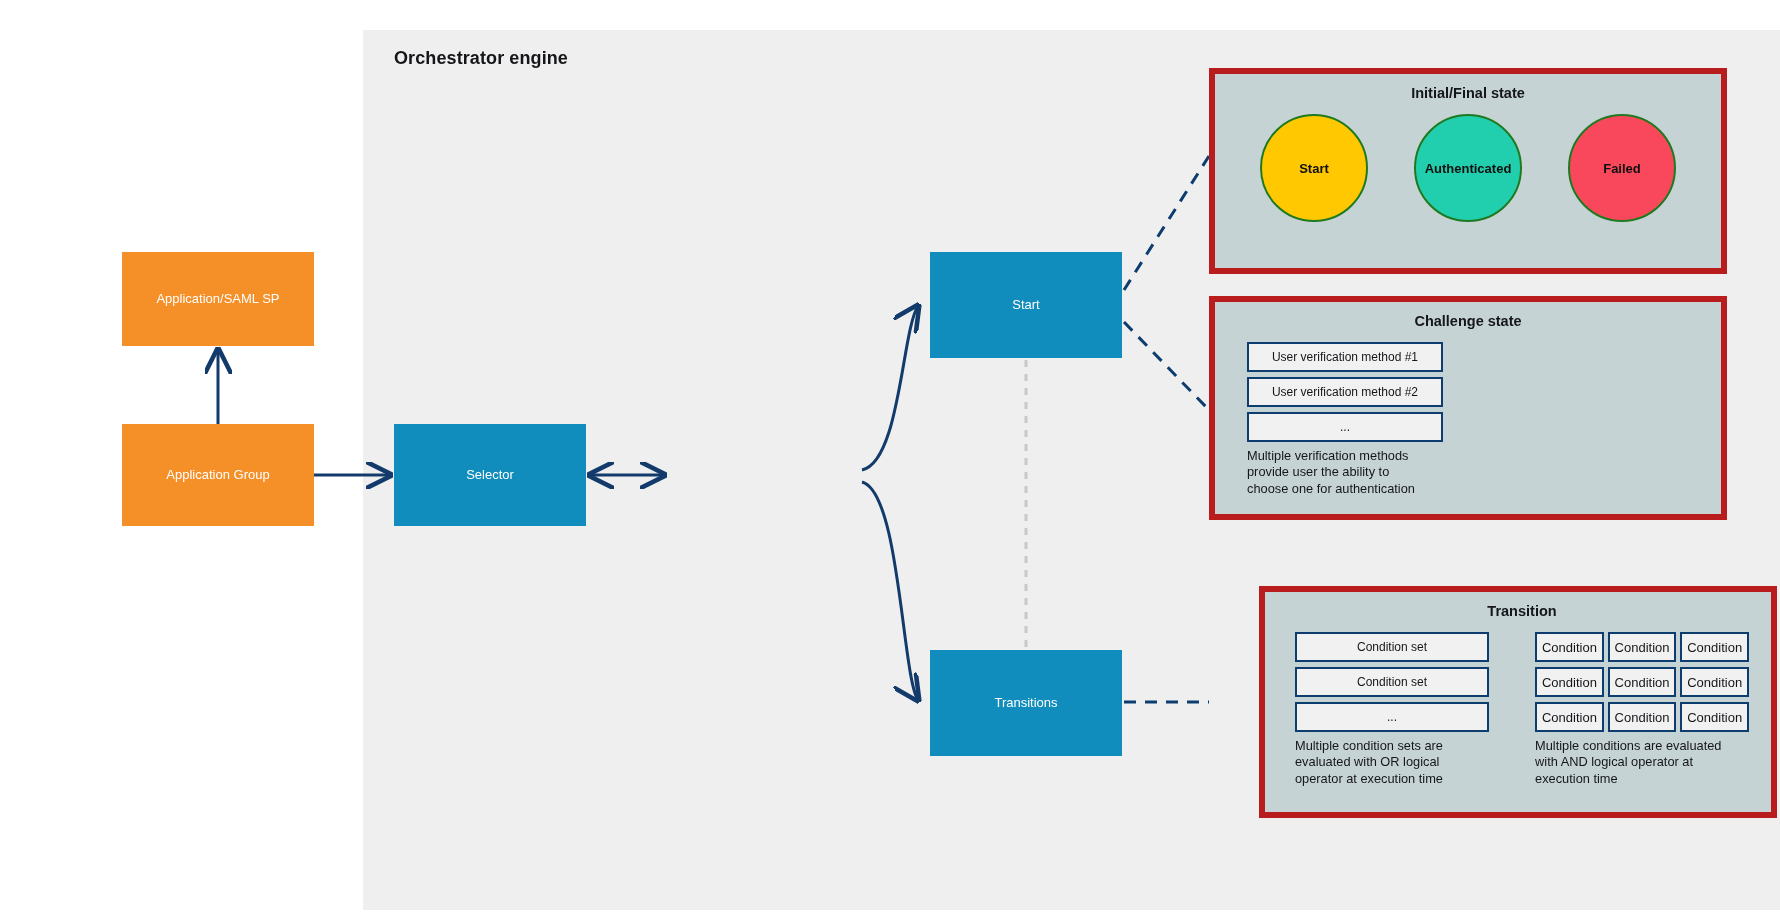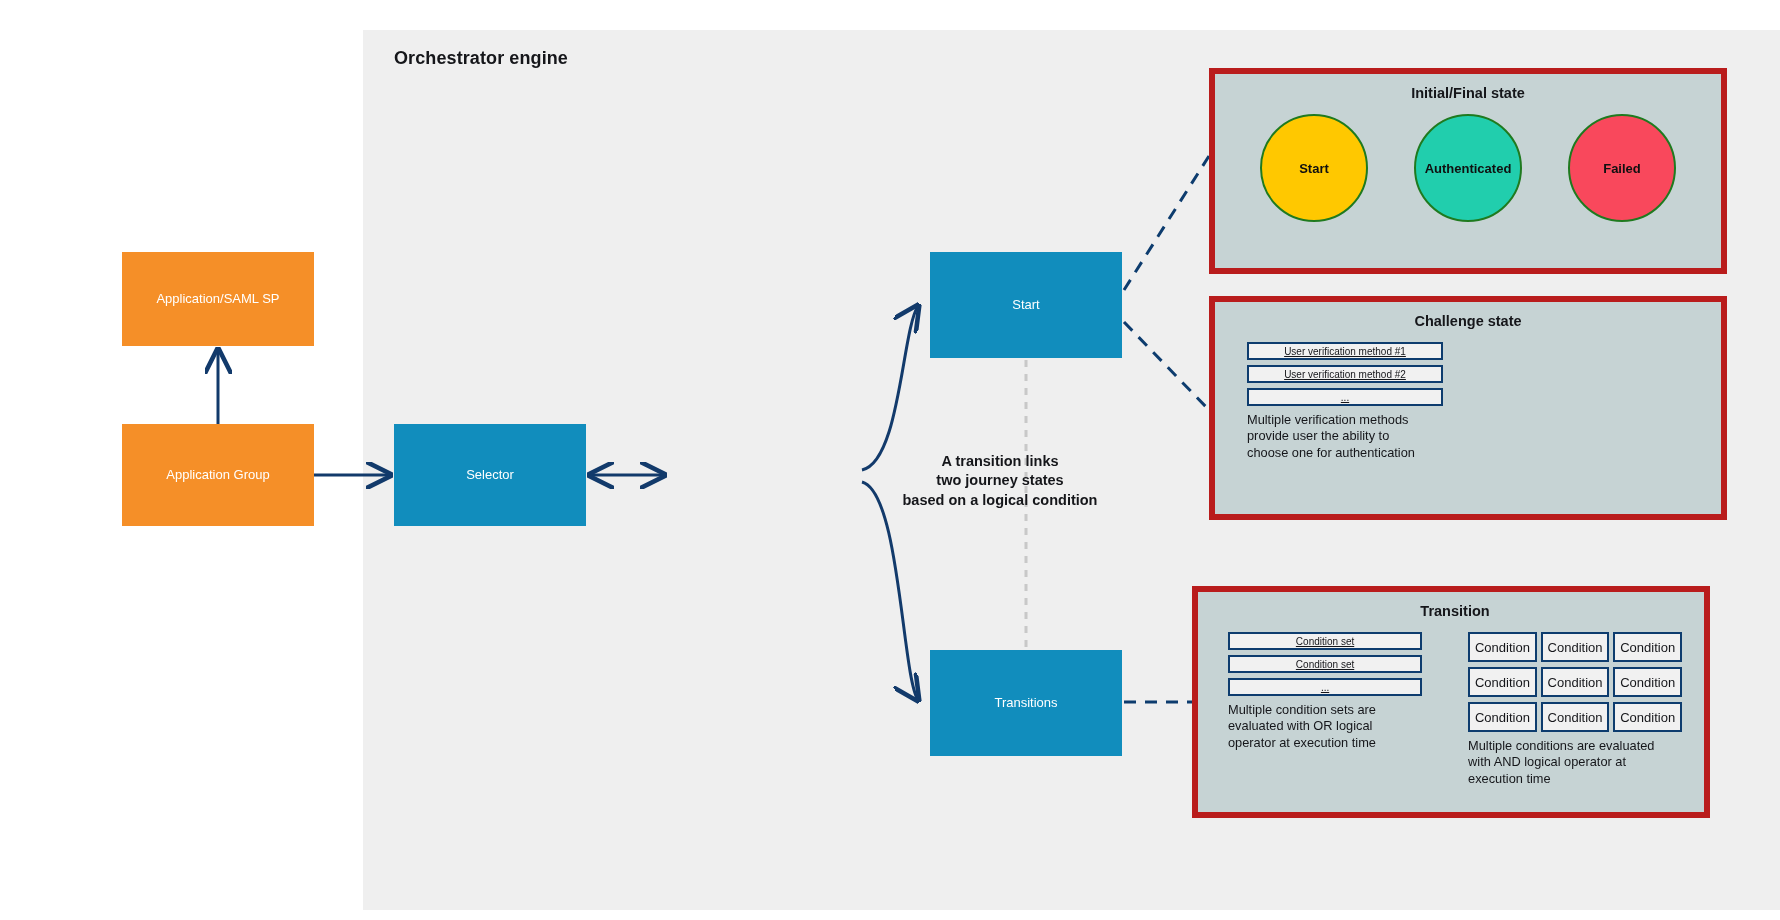--- a/index.html
+++ b/index.html
@@ -93,21 +93,21 @@
   .panel-title {
     text-align: center;
     font-size: 14.5px;
     font-weight: bold;
     color: #15161a;
     margin-top: 11px;
   }
 
   #panel-initial-final { left: 1209px; top: 68px; width: 518px; height: 206px; }
   #panel-challenge     { left: 1209px; top: 296px; width: 518px; height: 224px; }
-  #panel-transition    { left: 1192px; top: 586px; width: 518px; height: 232px; padding-left: 8px; }
+  #panel-transition    { left: 1259px; top: 586px; width: 518px; height: 232px; padding-left: 8px; }
 
   
   #circle-row {
     display: flex;
     justify-content: space-around;
     align-items: center;
     margin-top: 13px;
     padding: 0 22px;
   }
   .state-circle {
@@ -129,28 +129,27 @@
   #challenge-body {
     position: absolute;
     left: 32px;
     top: 40px;
     width: 196px;
   }
   .lozenge {
     background: #f1f1f1;
     border: 2px solid #0d3c6e;
     box-sizing: border-box;
-    height: 18px;
-    display: flex;
-    align-items: center;
-    justify-content: center;
-    font-size: 10px;
+    height: 30px;
+    display: flex;
+    align-items: center;
+    justify-content: center;
+    font-size: 12px;
     color: #15161a;
     margin-bottom: 5px;
-    text-decoration: underline;
   }
   .caption {
     margin-top: 6px;
     text-align: left;
     font-size: 12.8px;
     color: #15161a;
     line-height: 1.28;
   }
 
   
@@ -220,25 +219,20 @@
 
   <div class="node orange" id="node-app-group">Application Group</div>
 
   <div class="node blue" id="node-selector">Selector</div>
 
 
   <div class="node blue" id="node-state">Start</div>
 
   <div class="node blue" id="node-transitions">Transitions</div>
 
-  <div id="transition-note">
-    <div>A transition links</div>
-    <div>two journey states</div>
-    <div>based on a logical condition</div>
-  </div>
 
   <div class="panel" id="panel-initial-final">
     <div class="panel-title">Initial/Final state</div>
     <div id="circle-row">
       <div class="state-circle" style="background:#ffc800">Start</div>
       <div class="state-circle" style="background:#21cead">Authenticated</div>
       <div class="state-circle" style="background:#f9485c">Failed</div>
     </div>
   </div>
 

